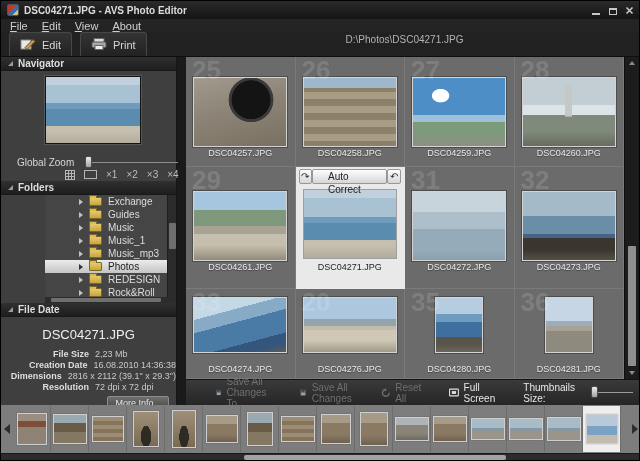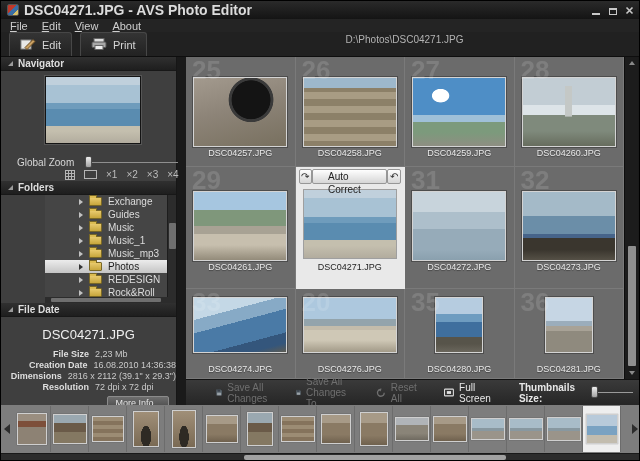--- a/index.html
+++ b/index.html
@@ -4,21 +4,21 @@
 <style>
   html,body{margin:0;padding:0;background:#000;}
   *{box-sizing:border-box;}
   .win{position:relative;width:640px;height:461px;background:#1a1a1a;overflow:hidden;
        font-family:"Liberation Sans","DejaVu Sans",sans-serif;border:1px solid #000;}
 
   
   .titlebar{position:absolute;left:0;top:0;width:640px;height:18px;background:linear-gradient(#2a2a2a,#141414);
             display:flex;align-items:center;padding:0 6px;gap:5px;}
   .appicon{width:12px;height:12px;border-radius:2px;background:linear-gradient(135deg,#c0392b 0 45%,#3a6ea5 45% 75%,#d8c26a 75%);border:1px solid #555;}
-  .title{font-size:14px;font-weight:bold;color:#dcdcdc;}
+  .title{font-size:10px;font-weight:bold;color:#dcdcdc;}
   .winctrls{margin-left:auto;display:flex;gap:6px;align-items:center;}
   .wc{width:11px;height:10px;display:flex;align-items:flex-end;justify-content:center;cursor:default;}
   .wc-min i{display:block;width:8px;height:2px;background:#c8c8c8;}
   .wc-max i{display:block;width:8px;height:7px;border:1px solid #c8c8c8;border-top-width:2px;}
 
   
   .menubar{position:absolute;left:0;top:18px;width:640px;height:13px;background:#242424;display:flex;gap:14px;
            align-items:center;padding:0 9px;font-size:11px;color:#cfcfcf;}
   .menu-item u{text-decoration:underline;}
 
@@ -98,21 +98,21 @@
   .vs-up{position:absolute;left:4px;top:4px;width:0;height:0;border-left:3px solid transparent;border-right:3px solid transparent;border-bottom:4px solid #8a8a8a;}
   .vs-down{position:absolute;left:4px;bottom:4px;width:0;height:0;border-left:3px solid transparent;border-right:3px solid transparent;border-top:4px solid #8a8a8a;}
   .vs-handle{position:absolute;left:3px;top:189px;width:8px;height:120px;background:#8f8f8f;border-radius:1px;}
 
   
   .btoolbar{position:absolute;left:185px;top:378px;width:455px;height:26px;background:linear-gradient(#3a3a3a,#262626);
             border-top:1px solid #121212;display:flex;align-items:center;gap:24px;padding-left:30px;}
   .tb-item{display:flex;align-items:center;gap:5px;font-size:10px;}
   .tb-item.disabled{color:#6f6f6f;}
   .tb-item.enabled{color:#e8e8e8;}
-  .ts-wrap{margin-left:auto;margin-right:8px;display:flex;align-items:center;gap:6px;font-size:10px;color:#e8e8e8;font-weight:bold;}
+  .ts-wrap{margin-left:auto;margin-right:8px;display:flex;align-items:center;gap:6px;font-size:10px;color:#e8e8e8;font-weight:normal;}
   .ts-track{position:relative;width:52px;height:1px;background:#9a9a9a;}
   .ts-handle{position:absolute;left:0;top:-6px;width:7px;height:12px;background:linear-gradient(#efefef,#a2a2a2);
              border:1px solid #4c4c4c;border-radius:2px;}
 
   
   .filmstrip{position:absolute;left:0;top:404px;width:640px;height:48px;background:#7d7d7d;display:flex;align-items:center;}
   .fs-arrow-l{width:0;height:0;border-top:5px solid transparent;border-bottom:5px solid transparent;border-right:6px solid #2d2d2d;margin-left:3px;}
   .fs-arrow-r{width:0;height:0;border-top:5px solid transparent;border-bottom:5px solid transparent;border-left:6px solid #2d2d2d;margin-right:3px;}
   .fs-thumbs{flex:1;height:48px;display:flex;align-items:center;margin:0 3px;}
   .thumb{width:38px;height:46px;display:flex;align-items:center;justify-content:center;border-right:1px solid #6c6c6c;}
@@ -370,29 +370,29 @@
     <span class="vs-down"></span>
   </div>
 
   <div class="btoolbar">
     <span class="tb-item disabled">
       <svg width="11" height="11" viewBox="0 0 11 11">
           <path d="M0.5 0.5 h8 l2 2 v8 h-10 z" fill="#5f6a72" stroke="#454c52"></path>
           <rect x="2.5" y="0.5" width="5" height="3.5" fill="#39404a"></rect>
           <rect x="2" y="6" width="7" height="4.5" fill="#9aa2a8"></rect>
         </svg>
-      <span>Save All Changes</span>
+      <span>Save All Changes To...</span>
     </span>
     <span class="tb-item disabled">
       <svg width="11" height="11" viewBox="0 0 11 11">
           <path d="M0.5 0.5 h8 l2 2 v8 h-10 z" fill="#5f6a72" stroke="#454c52"></path>
           <rect x="2.5" y="0.5" width="5" height="3.5" fill="#39404a"></rect>
           <rect x="2" y="6" width="7" height="4.5" fill="#9aa2a8"></rect>
         </svg>
-      <span>Save All Changes To...</span>
+      <span>Save All Changes</span>
     </span>
     <span class="tb-item disabled">
       <svg width="13" height="11" viewBox="0 0 13 11">
           <path d="M11 6 a4.5 4.5 0 1 1 -4.5 -4.5" fill="none" stroke="#6f6f6f" stroke-width="1.8"></path>
           <path d="M7.5 0 l-4.5 1.2 3.2 2.8 z" fill="#6f6f6f"></path>
         </svg>
       <span>Reset All</span>
     </span>
     <span class="tb-item enabled">
       <svg width="14" height="11" viewBox="0 0 14 11">

